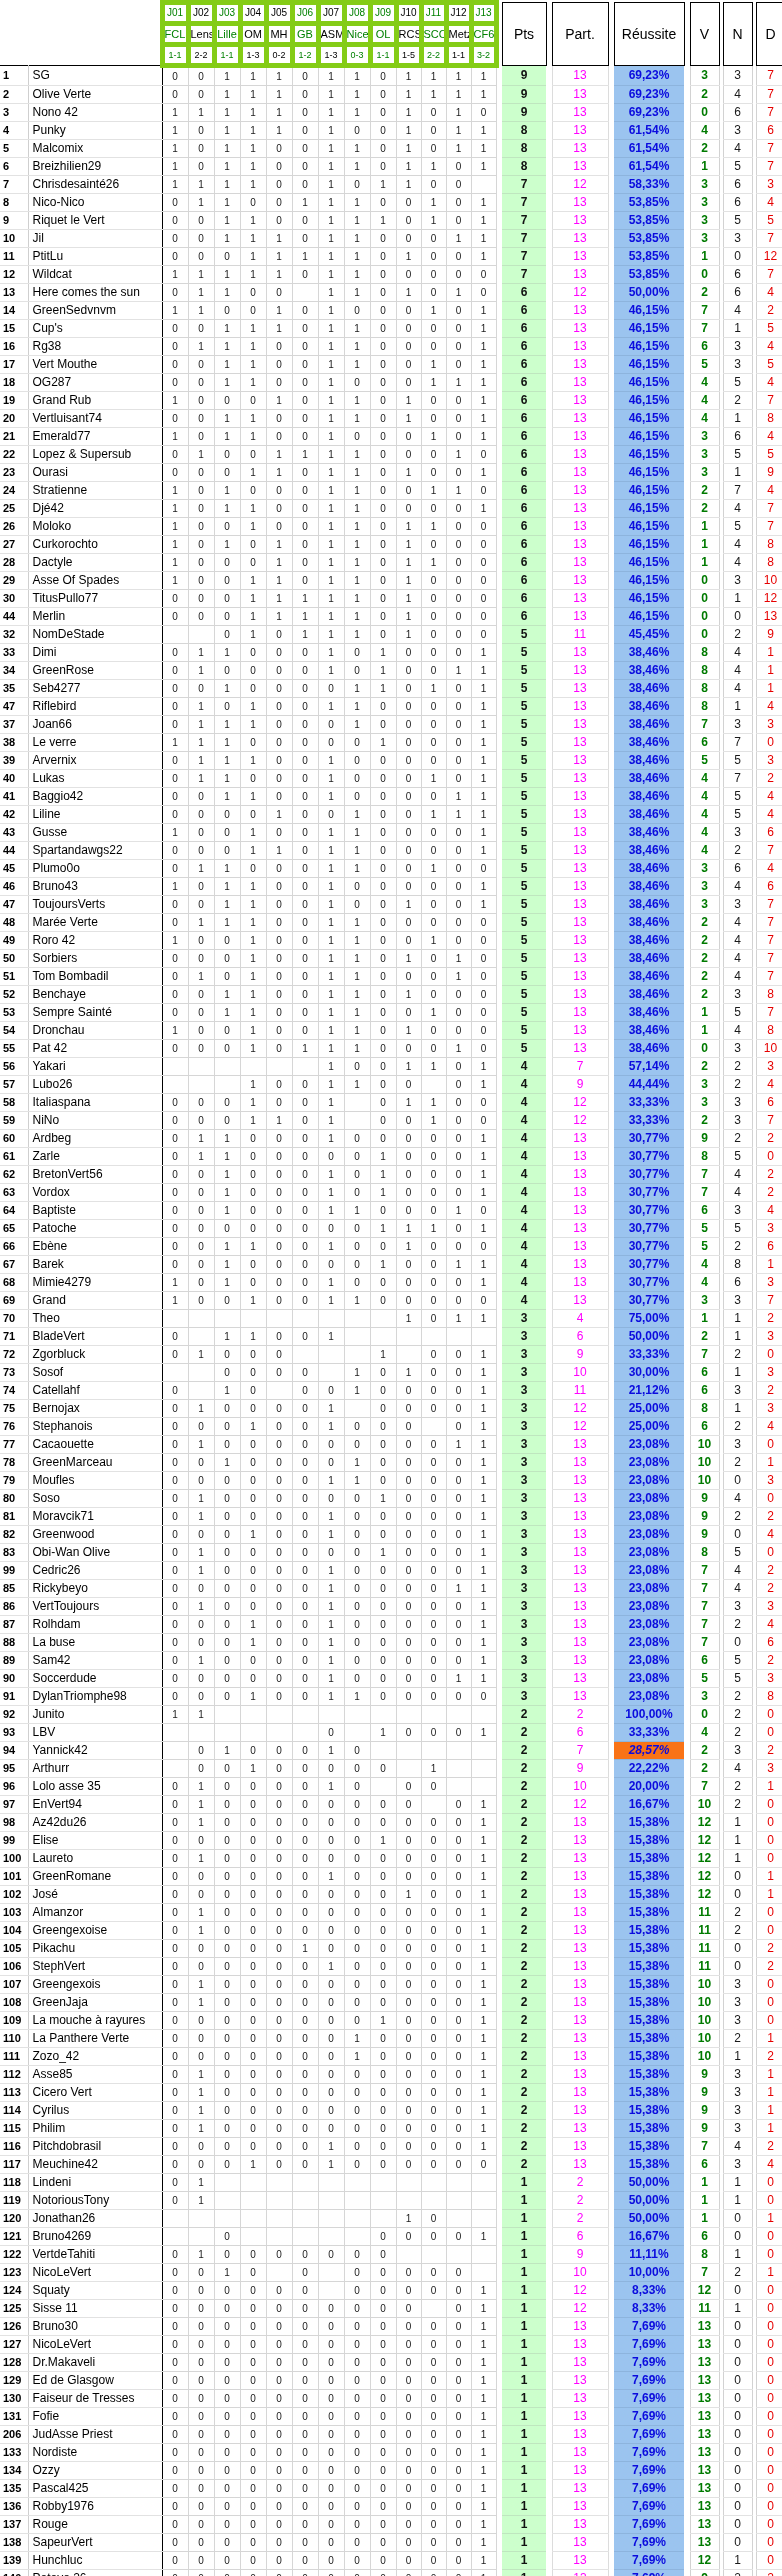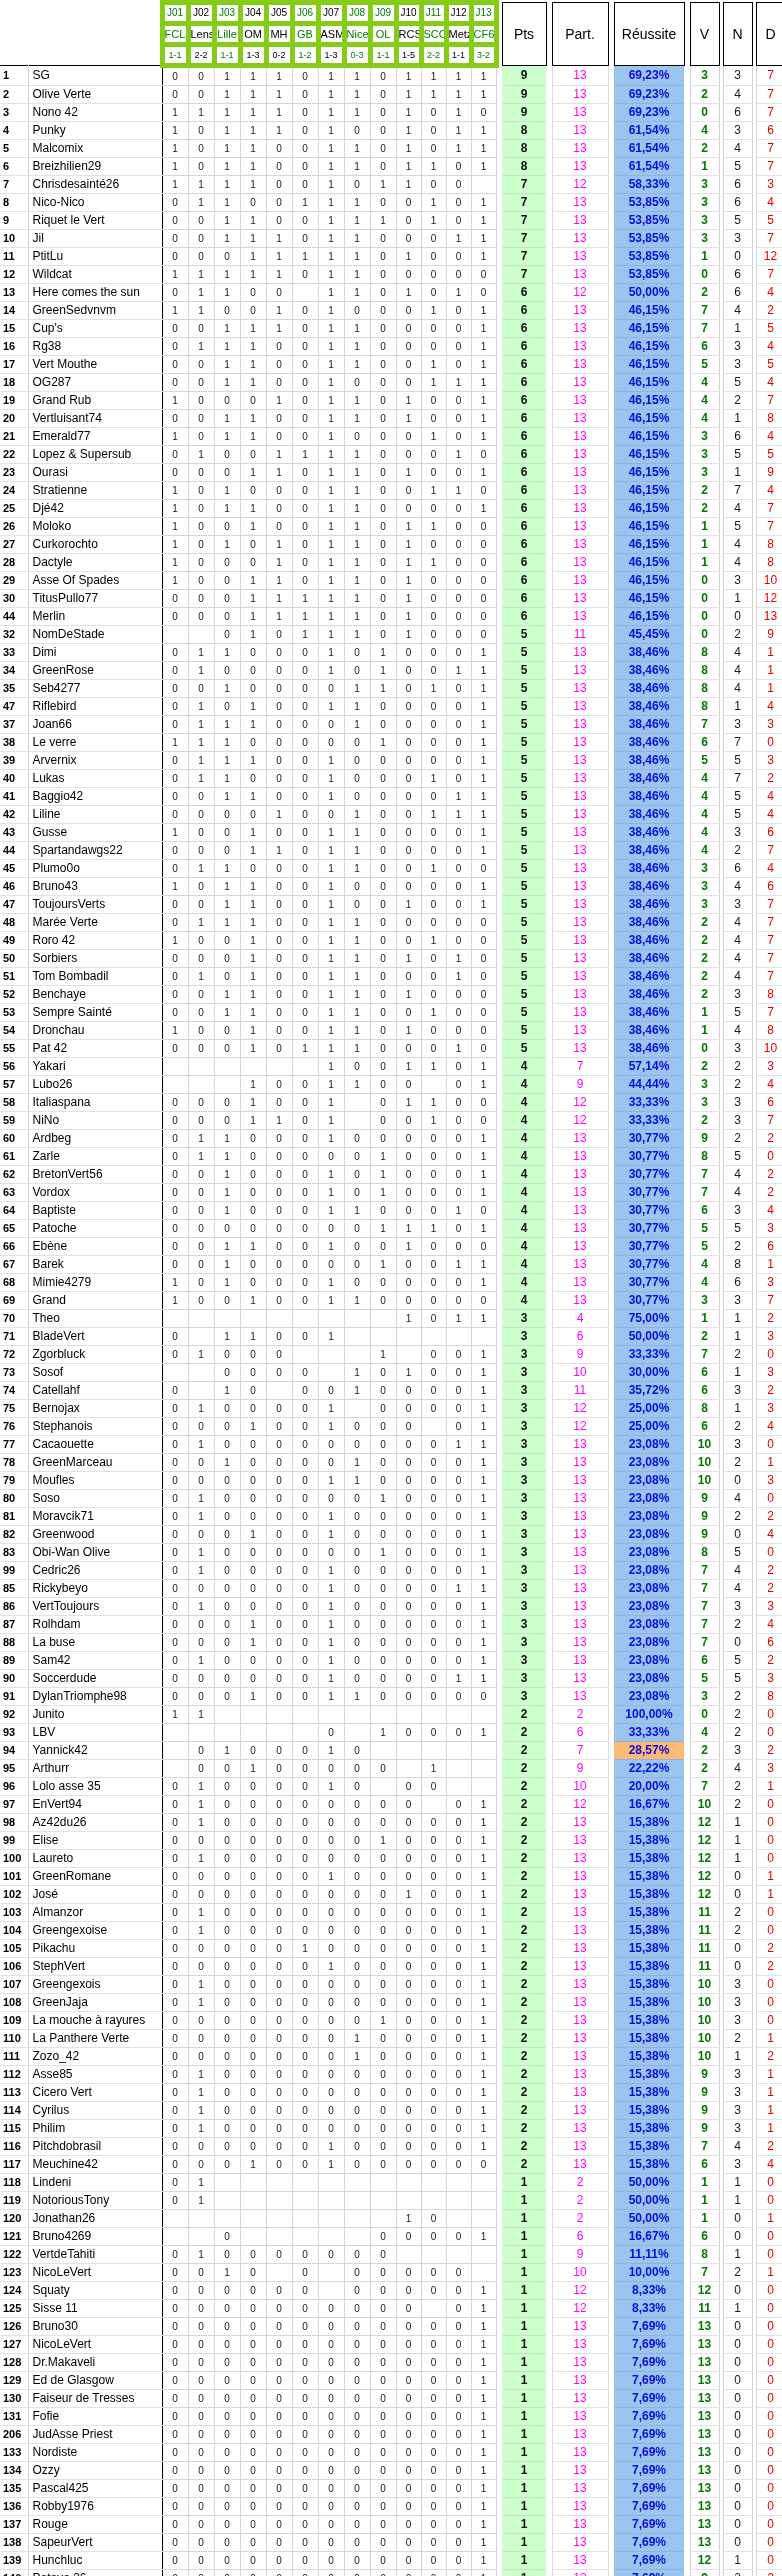--- a/index.html
+++ b/index.html
@@ -2258,21 +2258,21 @@
           <td class="pred bt">0</td>
           <td class="pred bt">0</td>
           <td class="pred bt">0</td>
           <td class="pred bt">0</td>
           <td class="pred bt">1</td>
           <td class="sp"></td>
           <td class="pts bt" style="background: rgb(204, 255, 204); color: rgb(17, 17, 17);">3</td>
           <td class="sp"></td>
           <td class="part bt" style="color: rgb(255, 0, 255);">11</td>
           <td class="sp"></td>
-          <td class="reus bt" style="background: rgb(155, 196, 239); color: rgb(11, 11, 222);">35,72%</td>
+          <td class="reus bt" style="background: rgb(155, 196, 239); color: rgb(11, 11, 222);">21,12%</td>
           <td class="sp"></td>
           <td class="vc bt" style="color: rgb(0, 122, 0);">6</td>
           <td class="sp"></td>
           <td class="nc bt" style="color: rgb(26, 26, 26);">3</td>
           <td class="sp"></td>
           <td class="dc bt" style="color: rgb(230, 0, 0);">2</td>
         </tr>
         <tr>
           <td class="rank bt">75</td>
           <td class="name bt">Bernojax</td>
@@ -2838,21 +2838,21 @@
           <td class="pred bt"></td>
           <td class="pred bt"></td>
           <td class="pred bt"></td>
           <td class="pred bt"></td>
           <td class="pred bt"></td>
           <td class="sp"></td>
           <td class="pts bt" style="background: rgb(204, 255, 204); color: rgb(17, 17, 17);">2</td>
           <td class="sp"></td>
           <td class="part bt" style="color: rgb(255, 0, 255);">7</td>
           <td class="sp"></td>
-          <td class="reus bt" style="background: #fdba74; color: rgb(11, 11, 222);">28,57%</td>
+          <td class="reus bt" style="background: #f97316; color: rgb(11, 11, 222); font-style: italic;">28,57%</td>
           <td class="sp"></td>
           <td class="vc bt" style="color: rgb(0, 122, 0);">2</td>
           <td class="sp"></td>
           <td class="nc bt" style="color: rgb(26, 26, 26);">3</td>
           <td class="sp"></td>
           <td class="dc bt" style="color: rgb(230, 0, 0);">2</td>
         </tr>
         <tr>
           <td class="rank bt">95</td>
           <td class="name bt">Arthurr</td>

